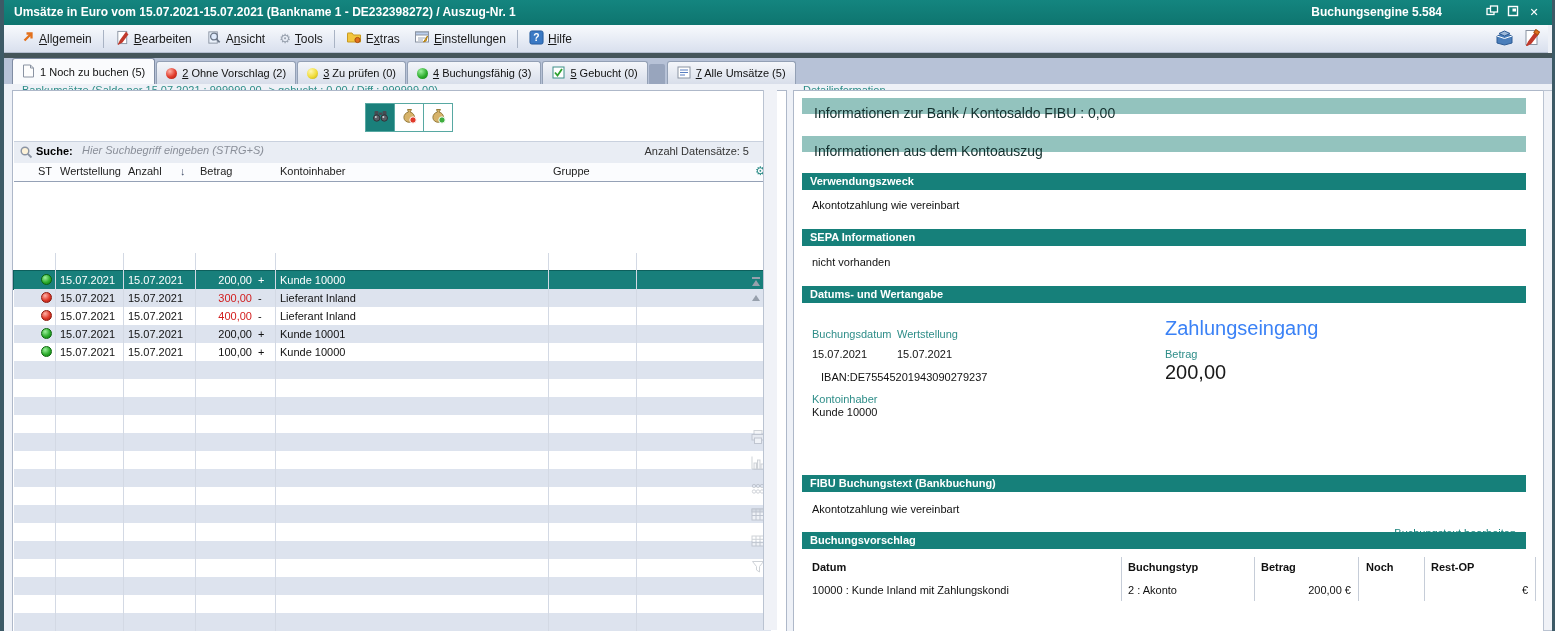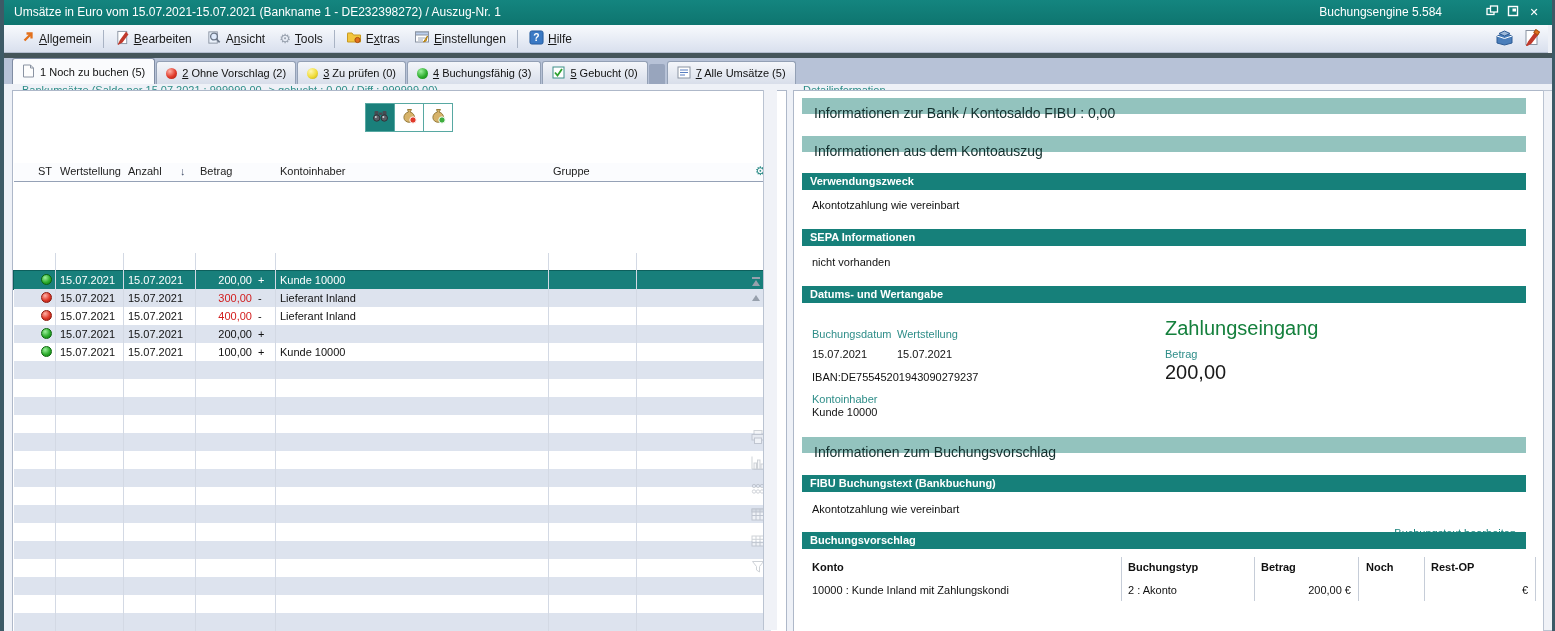--- a/index.html
+++ b/index.html
@@ -2,21 +2,21 @@
 <html><head>
 <meta charset="utf-8">
 <style>
   html,body{margin:0;padding:0;}
   body{font-family:"Liberation Sans","DejaVu Sans",sans-serif;}
   #win{position:relative;width:1555px;height:631px;background:#eef1f7;overflow:hidden;
        border-left:4px solid #3d5a66;border-right:3px solid #3d5a66;box-sizing:border-box;}
   .abs{position:absolute;}
   
   #titlebar{left:0;top:0;right:0;height:25px;background:linear-gradient(180deg,#14857f,#0e756f);
-            color:#fff;font-size:12px;font-weight:normal;line-height:25px;}
+            color:#fff;font-size:12px;font-weight:bold;line-height:25px;}
   #titlebar .ttl{position:absolute;left:10px;top:0;}
   #titlebar .ver{position:absolute;right:110px;top:0;}
   .winbtn{position:absolute;top:5px;width:16px;height:15px;color:#fff;text-align:center;line-height:15px;font-size:11px;}
   
   #menubar{left:0;top:25px;right:4px;height:28px;background:linear-gradient(180deg,#f8fafd,#d9e0ee);
            border-bottom:1px solid #b4bed0;display:flex;align-items:center;padding-left:10px;box-sizing:border-box;font-size:12px;color:#1a1a1a;}
   .mitem{display:flex;align-items:center;gap:4px;padding:3px 7px;white-space:nowrap;}
   .mitem .accel{text-decoration:underline;}
   .msep{width:1px;height:18px;background:#a9b3c4;margin:0 4px;}
   .mright{position:absolute;right:12px;top:29px;display:flex;gap:9px;}
@@ -64,21 +64,21 @@
   .sideicons{left:737px;top:338px;display:flex;flex-direction:column;gap:6px;opacity:.55;}
   
   #detailbox{left:789px;top:90px;width:749px;height:541px;}
   #detailscroll{left:1539px;top:90px;width:12px;height:541px;background:#f0f2f7;border:1px solid #bac3d1;box-sizing:border-box;}
   .band-light{position:absolute;left:8px;width:724px;height:16px;background:#93c3be;color:#14302e;
               font-size:14px;line-height:30px;padding-left:12px;box-sizing:border-box;white-space:nowrap;}
   .band-dark{position:absolute;left:8px;width:724px;height:17px;background:#16807a;color:#fff;
              font-size:11px;font-weight:bold;line-height:17px;padding-left:8px;box-sizing:border-box;white-space:nowrap;}
   .dtext{position:absolute;font-size:11px;color:#111;white-space:nowrap;}
   .dlabel{position:absolute;font-size:11px;color:#2e8d88;white-space:nowrap;}
-  .dbig{position:absolute;font-size:20px;color:#15803d;white-space:nowrap;}
+  .dbig{position:absolute;font-size:20px;color:#3b82f6;white-space:nowrap;}
   .dbig.black{color:#1a1a1a;}
   .dlink{position:absolute;font-size:11px;color:#16807a;text-decoration:underline;white-space:nowrap;}
   .thead{position:absolute;font-size:11px;font-weight:bold;color:#111;white-space:nowrap;}
   .tline{position:absolute;top:466px;width:1px;height:44px;background:#c6cdd8;}
   icon, .ico{display:inline-block;}
 </style>
 </head>
 <body>
 
 <div id="win">
@@ -227,20 +227,29 @@
             </svg></span>
       </div>
       <div class="gbtn">
         <span><svg width="17" height="16" viewBox="0 0 17 16">
               <path d="M6.5 1.5 h4 L9 4 C12 4.8 13.5 7 13.5 9.5 a5.3 4.8 0 0 1 -10.6 0 C2.9 7 4.5 4.8 7.5 4Z" fill="#d7b36a" stroke="#967c3c"></path>
               <circle cx="12" cy="12" r="3.2" fill="#3fae3f" stroke="#fff"></circle>
             </svg></span>
       </div>
     </div>
 
+    <div class="abs" id="searchrow">
+      <span class="ico" style="position:absolute;left:5px;top:3px;"><svg width="14" height="14" viewBox="0 0 14 14">
+            <circle cx="6" cy="6" r="3.8" fill="#fdf2d8" stroke="#8a93a2" stroke-width="1.4"></circle>
+            <path d="M8.8 8.8 L12.5 12.5" stroke="#8a93a2" stroke-width="1.8"></path>
+          </svg></span>
+      <span class="slabel">Suche:</span>
+      <input placeholder="Hier Suchbegriff eingeben (STRG+S)" style="">
+      <span class="count">Anzahl Datensätze: 5</span>
+    </div>
 
     <div class="abs" id="gridhdr">
       <span class="hcell" style="left:24px">ST</span>
       <span class="hcell" style="left:46px">Wertstellung</span>
       <span class="hcell" style="left:114px">Anzahl</span>
       <span class="hcell" style="left:166px;color:#44506a">↓</span>
       <span class="hcell" style="left:186px">Betrag</span>
       <span class="hcell" style="left:266px">Kontoinhaber</span>
       <span class="hcell" style="left:539px">Gruppe</span>
       <span class="hcell" style="left:741px;top:1px;color:#2e8d88;font-size:12px">⚙</span>
@@ -272,20 +281,21 @@
       <span class="gcell c-sign">-</span>
       <span class="gcell c-kon">Lieferant Inland</span>
       <span class="gcell c-grp"></span>
     </div>
     <div class="grow stripe" style="top:234px">
       <span class="dot" data-status="green"></span>
       <span class="gcell c-wert">15.07.2021</span>
       <span class="gcell c-dat">15.07.2021</span>
       <span class="gcell c-bet" data-negative="false">200,00</span>
       <span class="gcell c-sign">+</span>
+      <span class="gcell c-kon">Kunde 10001</span>
       <span class="gcell c-grp"></span>
     </div>
     <div class="grow" style="top:252px">
       <span class="dot" data-status="green"></span>
       <span class="gcell c-wert">15.07.2021</span>
       <span class="gcell c-dat">15.07.2021</span>
       <span class="gcell c-bet" data-negative="false">100,00</span>
       <span class="gcell c-sign">+</span>
       <span class="gcell c-kon">Kunde 10000</span>
       <span class="gcell c-grp"></span>
@@ -353,35 +363,34 @@
     <div class="dtext" style="left:18px;top:108px">Akontotzahlung wie vereinbart</div>
 
     <div class="band-dark" style="top:138px">SEPA Informationen</div>
     <div class="dtext" style="left:18px;top:165px">nicht vorhanden</div>
 
     <div class="band-dark" style="top:195px">Datums- und Wertangabe</div>
     <div class="dlabel" style="left:18px;top:237px">Buchungsdatum</div>
     <div class="dlabel" style="left:103px;top:237px">Wertstellung</div>
     <div class="dtext" style="left:18px;top:257px">15.07.2021</div>
     <div class="dtext" style="left:103px;top:257px">15.07.2021</div>
-    <div class="dtext" style="left:18px;top:280px">IBAN:DE75545201943090279237</div>
+    <div class="dtext" style="left:27px;top:280px">IBAN:DE75545201943090279237</div>
     <div class="dlabel" style="left:18px;top:302px">Kontoinhaber</div>
     <div class="dtext" style="left:18px;top:315px">Kunde 10000</div>
 
     <div class="dbig" style="left:371px;top:226px">Zahlungseingang</div>
     <div class="dlabel" style="left:371px;top:257px">Betrag</div>
     <div class="dbig black" style="left:371px;top:270px">200,00</div>
 
-    <div class="band-light" style="top:346px">Informationen zum Buchungsvorschlag</div>
     <div class="band-dark" style="top:384px">FIBU Buchungstext (Bankbuchung)</div>
     <div class="dtext" style="left:18px;top:412px">Akontotzahlung wie vereinbart</div>
     <div class="dlink" style="right:27px;top:436px">Buchungstext bearbeiten</div>
 
     <div class="band-dark" style="top:441px">Buchungsvorschlag</div>
-    <div class="thead" style="left:18px;top:470px">Konto</div>
+    <div class="thead" style="left:18px;top:470px">Datum</div>
     <div class="thead" style="left:334px;top:470px">Buchungstyp</div>
     <div class="thead" style="left:467px;top:470px">Betrag</div>
     <div class="thead" style="left:572px;top:470px">Noch</div>
     <div class="thead" style="left:637px;top:470px">Rest-OP</div>
     <div class="tline" style="left:327px"></div>
       <div class="tline" style="left:460px"></div>
     <div class="tline" style="left:564px"></div>
       <div class="tline" style="left:630px"></div>
       <div class="tline" style="left:741px"></div>
     <div class="dtext" style="left:18px;top:493px">10000 : Kunde Inland mit Zahlungskondi</div>

